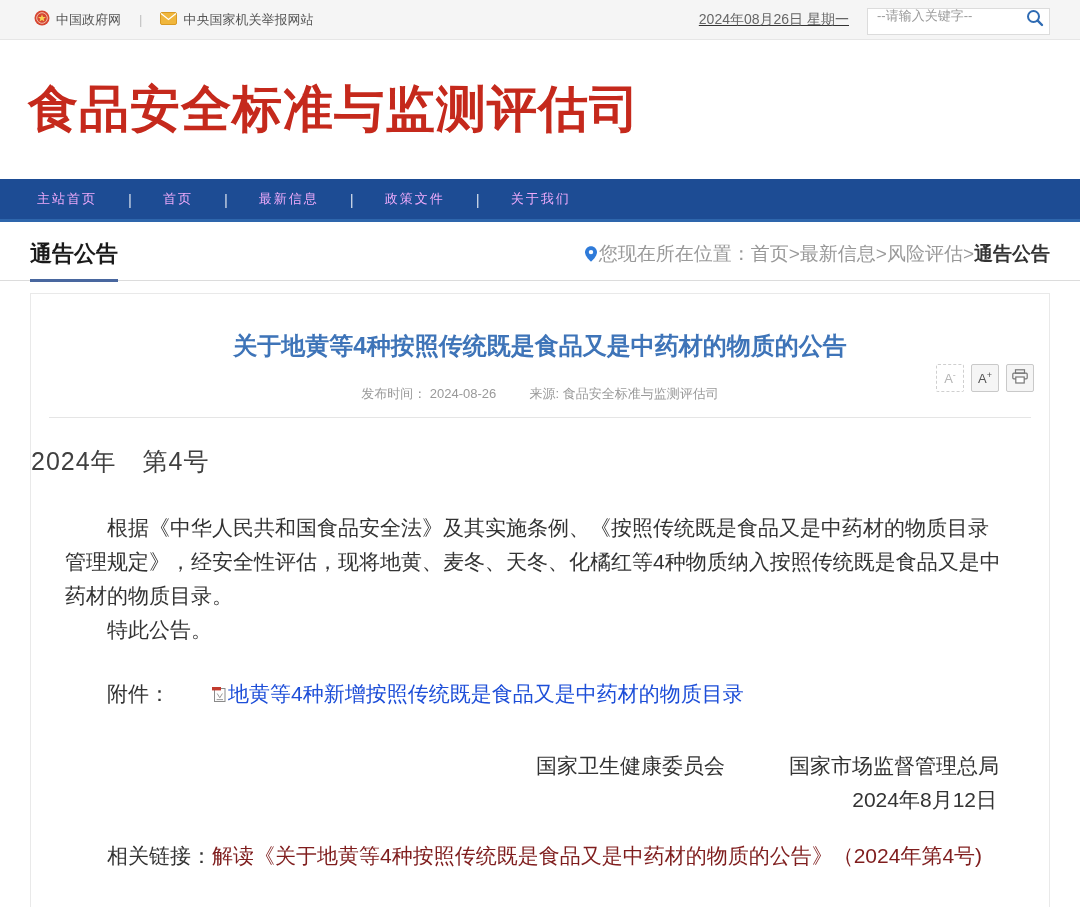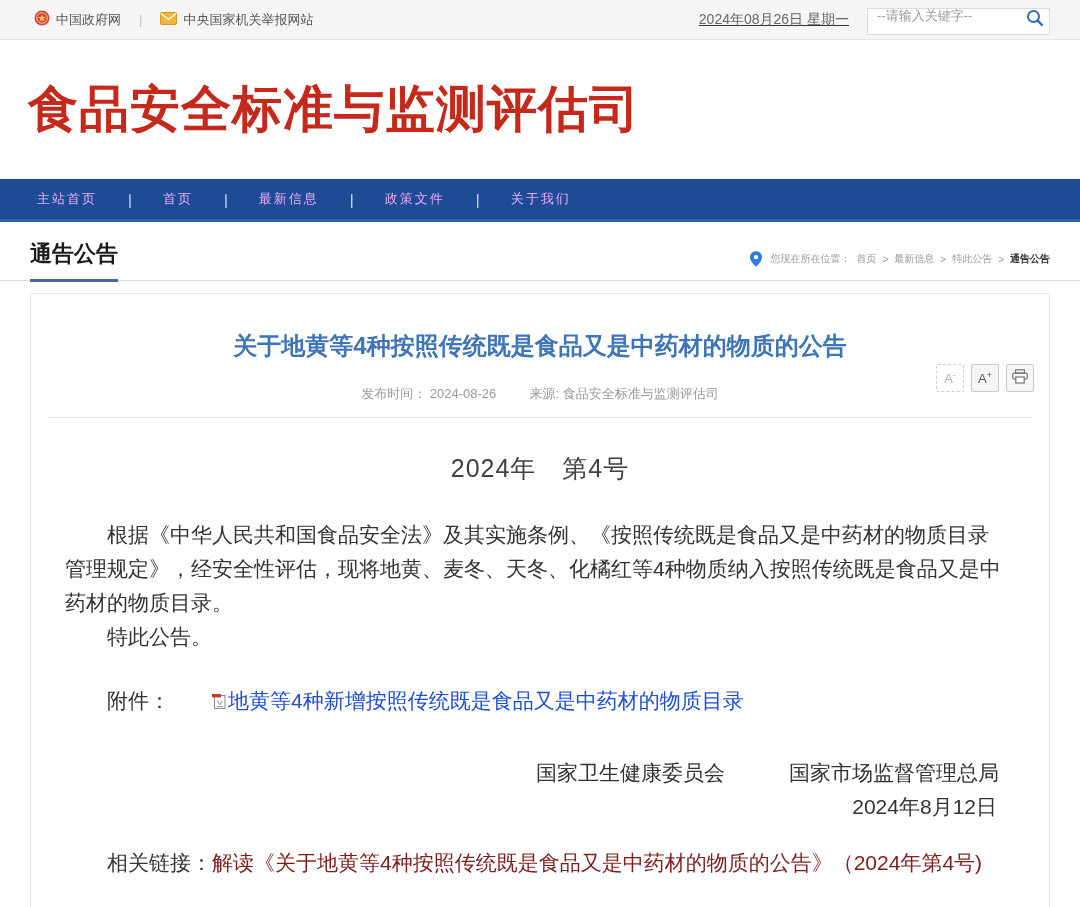--- a/index.html
+++ b/index.html
@@ -30,40 +30,40 @@
   .navbar { height:43px; background:#1d4c94; border-bottom:3px solid #2e66ac;
     display:flex; align-items:center; padding-left:37px; }
   .nav-item { color:#f0abfc; font-size:13px; font-weight:normal; letter-spacing:2px; cursor:pointer; }
   .nav-sep { color:rgba(255,255,255,.8); margin:0 31px; font-size:15px; font-weight:normal; }
 
   
   .section-row { display:flex; align-items:flex-end; justify-content:space-between;
     padding:17px 30px 0; border-bottom:1px solid #dcdcdc; }
   .section-title { display:inline-block; font-size:22px; font-weight:bold; color:#1a1a1a;
     padding-bottom:10px; border-bottom:3px solid #49679f; margin-bottom:-2px; }
-  .breadcrumb { display:flex; align-items:center; gap:6px; font-size:10px; color:#999;
+  .breadcrumb { display:flex; align-items:center; font-size:19px; color:#999;
     padding-bottom:13px;text-align:center; }
   .breadcrumb .crumb { color:#999; cursor:pointer; }
   .breadcrumb .crumb-current { color:#333; font-weight:bold; }
   .pin { display:inline-flex; margin-right:2px; }
 
   
   .content-box { position:relative; margin:12px 30px 0; height:617px;
     border:1px solid #e9e9e9; background:#fff; padding-top:28px; overflow:hidden; }
   .article-title { text-align:center; font-size:24px; font-weight:bold; color:#3e74b8;margin-top:8px; }
   .article-meta { text-align:center; font-size:13px; color:#999; margin-top:23px; }
   .meta-gap { display:inline-block; width:26px; }
   .tools { position:absolute; top:70px; right:15px; display:flex; gap:7px; }
   .tool-btn { width:28px; height:28px; display:flex; align-items:center; justify-content:center;
     font-size:13px; color:#555; background:#f5f5f5; border:1px solid #c9c9c9; border-radius:2px;
     cursor:pointer; font-family:"Liberation Sans","DejaVu Sans",sans-serif; }
   .tool-btn sup { font-size:9px; margin-top:-6px; }
   .tool-btn.dashed { border:1px dashed #cfcfcf; background:#fff; color:#b5b5b5; }
   .divider { border:none; border-top:1px solid #e5e5e5; margin:14px 18px 0; }
-  .doc-number { text-align:center; font-size:25px; color:#404040; margin-top:34px; letter-spacing:1px; }
+  .doc-number { font-size:25px; color:#404040; margin-top:27px; letter-spacing:1px; }
   .article-body { margin-top:33px; font-size:21px; line-height:34px; color:#333;
     padding:0 40px 0 34px; }
   .para { text-indent:2em; }
   .attach-line { text-indent:2em; margin-top:30px; }
   .attach-link { color:#1d4ed8; cursor:pointer; text-decoration:none; }
   .doc-icon { display:inline-block; vertical-align:-2px; margin-right:1px; }
   .signatures { margin-top:36px; text-align:right; padding-right:10px; }
   .sig-gap { display:inline-block; width:64px; }
   .sig-date { text-align:right; padding-right:12px; }
   .related { margin-top:22px; }
@@ -134,21 +134,21 @@
       <svg width="12" height="16" viewBox="0 0 14 18">
           <path d="M7 0C3.13 0 0 3.13 0 7c0 5.25 7 11 7 11s7-5.75 7-11C14 3.13 10.87 0 7 0z" fill="#2f7bd9"></path>
           <circle cx="7" cy="6.8" r="2.6" fill="#fff"></circle>
         </svg>
     </span>
     <span>您现在所在位置：</span>
     <span class="crumb">首页</span>
     <span>&gt;</span>
     <span class="crumb">最新信息</span>
     <span>&gt;</span>
-    <span class="crumb">特此公告</span>
+    <span class="crumb">风险评估</span>
     <span>&gt;</span>
     <span class="crumb-current">通告公告</span>
   </div>
 </div>
 
 <main class="content-box">
   <h2 class="article-title">关于地黄等4种按照传统既是食品又是中药材的物质的公告</h2>
 
   <div class="article-meta">
     <span>发布时间：</span>

